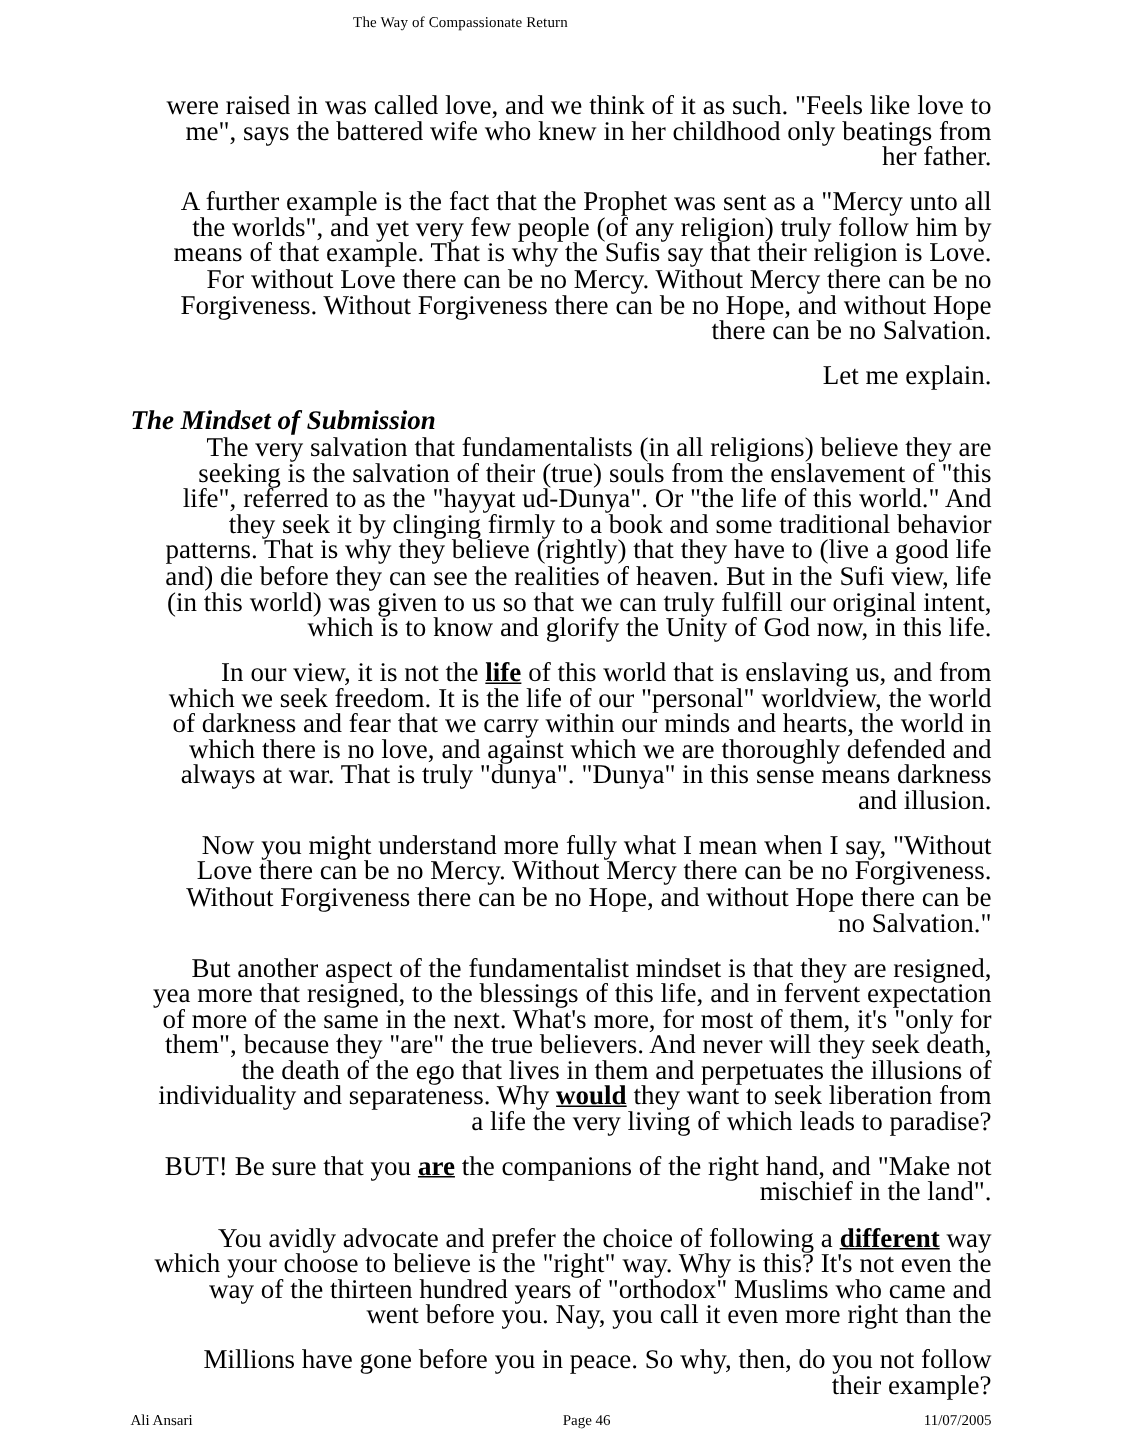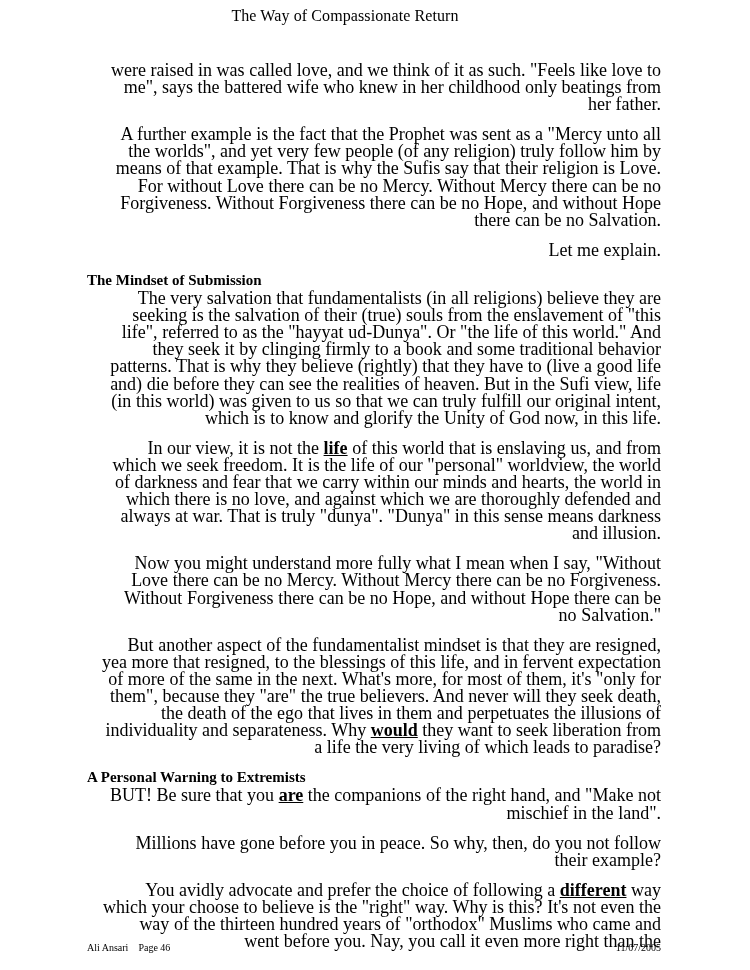--- a/index.html
+++ b/index.html
@@ -20,24 +20,23 @@
     box-sizing: border-box;
   }
 
   
   .page-header {
     position: absolute;
     top: 9px;
     left: 0;
     width: 614px;
     text-align: center;
-    font-size: 16px;
+    font-size: 10px;
     line-height: 14px;
     letter-spacing: 0.1px;
-    padding-left: 38px;
   }
 
   
   .content {
     position: absolute;
     left: 87px;
     top: 62px;
     width: 574px;
   }
   .para {
@@ -45,23 +44,24 @@
     font-size: 18px;
     line-height: 17.1px;
     text-align: right;
     word-spacing: 0.05px;
   }
   .para:last-child {
     margin-bottom: 0;
   }
   .heading {
     margin: 0 0 0 0;
-    font-size: 15px;
+    font-size: 18px;
     line-height: 17.1px;
     font-weight: bold;
+    font-style: italic;
   }
   .para.after-heading {
     margin-top: 1px;
   }
   u.ul {
     text-decoration: underline;
     font-weight: bold;
   }
 
   
@@ -70,21 +70,21 @@
     left: 87px;
     top: 941px;
     width: 574px;
     font-size: 10px;
     line-height: 14px;
     display: flex;
     justify-content: space-between;
     align-items: baseline;
   }
   .footer-left   { flex: 0 0 auto; text-align: left; }
-  .footer-center { flex: 1 1 auto; padding-left: 10px; }
+  .footer-center { flex: 1 1 auto; text-align: center; padding-left: 10px; margin-left: 28px; }
   .footer-right  { flex: 0 0 auto; text-align: right; }
 </style>
 </head>
 <body>
 
 <div class="page">
 
   <div class="page-header">The Way of Compassionate Return</div>
 
   <div class="content">
@@ -99,27 +99,26 @@
 
     <p class="para after-heading">The very salvation that fundamentalists (in all religions) believe they are seeking is the salvation of their (true) souls from the enslavement of "this life", referred to as the "hayyat ud-Dunya". Or "the life of this world."  And they seek it by clinging firmly to a book and some traditional behavior patterns.  That is why they believe (rightly) that they have to (live a good life and) die before they can see the realities of heaven. But in the Sufi view, life (in this world) was given to us so that we can truly fulfill our original intent, which is to know and glorify the Unity of God now, in this life.</p>
 
     <p class="para"><span>In our view, it is not the </span><u class="ul">life</u><span> of this world that is enslaving us, and from which we seek freedom. It is the life of our "personal" worldview, the world of darkness and fear that we carry within our minds and hearts, the world in which there is no love, and against which we are thoroughly defended and always at war. That is truly "dunya". "Dunya" in this sense means darkness and illusion.</span></p>
 
     <p class="para">Now you might understand more fully what I mean when I say, "Without Love there can be no Mercy. Without Mercy there can be no Forgiveness. Without Forgiveness there can be no Hope, and without Hope there can be no Salvation."</p>
 
     <p class="para"><span>But another aspect of the fundamentalist mindset is that they are resigned, yea more that resigned, to the blessings of this life, and in fervent expectation of more of the same in the next. What's more, for most of them, it's "only for them", because they "are" the true believers. And never will they seek death, the death of the ego that lives in them and perpetuates the illusions of individuality and separateness.  Why </span><u class="ul">would</u><span> they want to seek liberation from a life the very living of which leads to paradise?</span></p>
 
 
-    <h2 class="heading">A Personal Warning to Extremists</h2>
 
     <p class="para after-heading"><span>BUT!  Be sure that you </span><u class="ul">are</u><span> the companions of the right hand, and "Make not mischief in the land".</span></p>
 
+    <p class="para"><span>You avidly advocate and prefer the choice of following a </span><u class="ul">different</u><span> way which your choose to believe is the "right" way. Why is this? It's not even the way of the thirteen hundred years of "orthodox" Muslims who came and went before you. Nay, you call it even more right than the</span></p>
+
     <p class="para">Millions have gone before you in peace. So why, then, do you not follow their example?</p>
-
-    <p class="para"><span>You avidly advocate and prefer the choice of following a </span><u class="ul">different</u><span> way which your choose to believe is the "right" way. Why is this? It's not even the way of the thirteen hundred years of "orthodox" Muslims who came and went before you. Nay, you call it even more right than the</span></p>
 
   </div>
 
   <div class="page-footer">
     <span class="footer-left">Ali Ansari</span>
     <span class="footer-center">Page 46</span>
     <span class="footer-right">11/07/2005</span>
   </div>
 
 </div>

